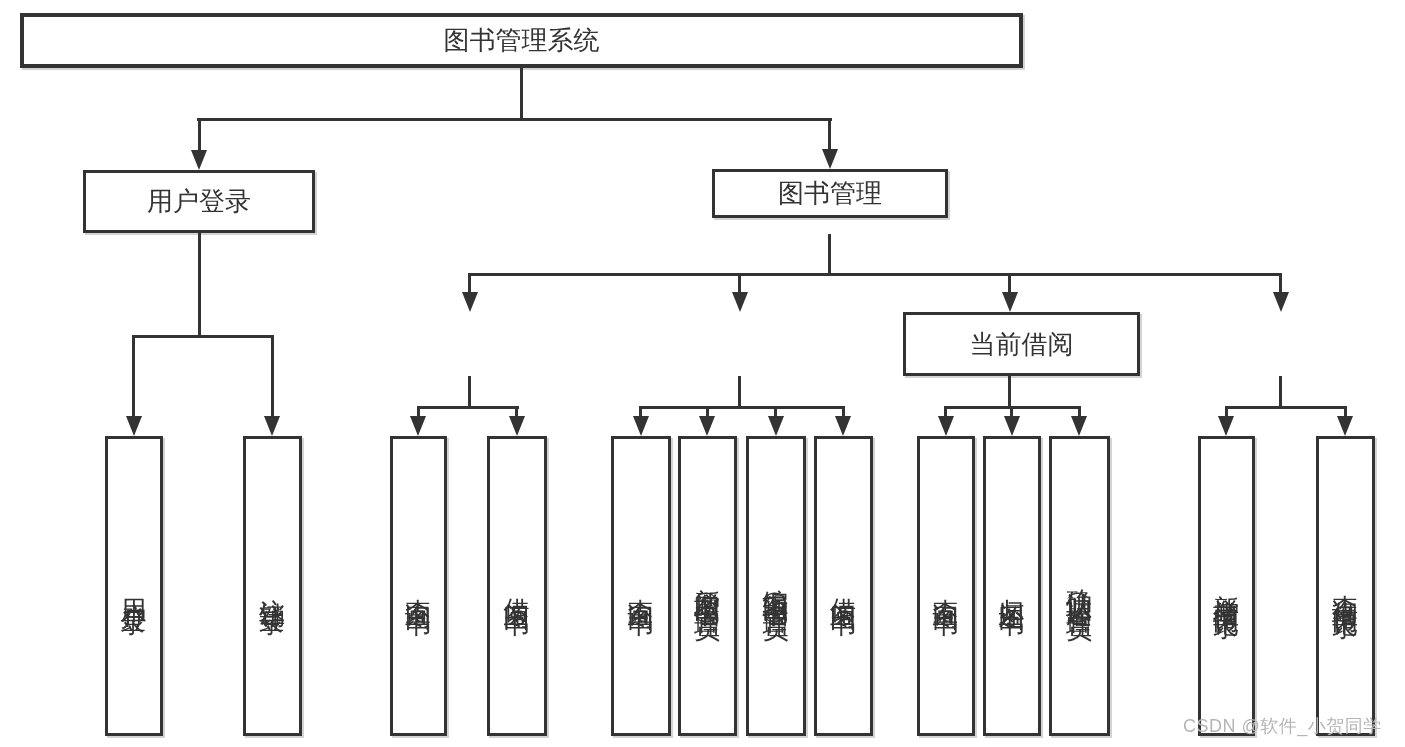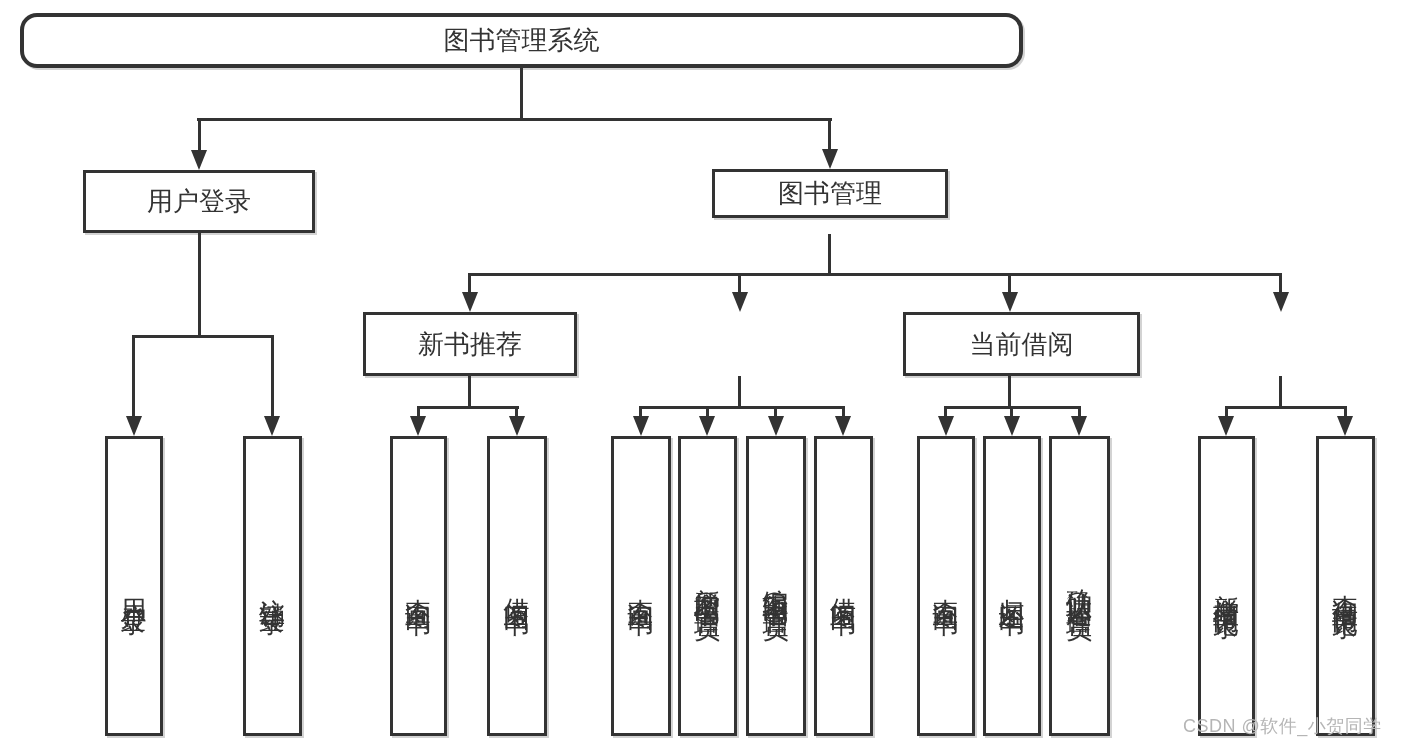--- a/index.html
+++ b/index.html
@@ -1,21 +1,21 @@
 <!DOCTYPE html>
 <html lang="zh"><head>
 <meta charset="utf-8">
 <style>
   html,body{margin:0;padding:0;background:#ffffff;}
   .stage{position:relative;width:1405px;height:747px;background:#ffffff;overflow:hidden;
          font-family:"Liberation Sans","DejaVu Sans",sans-serif;color:#333333;}
   .box{position:absolute;box-sizing:border-box;border:3px solid #333333;background:#ffffff;
        display:flex;align-items:center;justify-content:center;
        box-shadow:2px 2px 0 rgba(130,130,130,.35);}
-  .box.root{border-width:4px;border-radius:17px;}
+  .box.root{border-width:4px;}
   .hlbl{font-size:26px;white-space:nowrap;color:#333333;}
   .vlbl{writing-mode:vertical-rl;text-orientation:mixed;font-size:26px;letter-spacing:4px;
         color:#333333;line-height:1;}
   .leaf{top:436px;height:300px;}
   .vl{position:absolute;width:3px;background:#333333;}
   .hl{position:absolute;height:3px;background:#333333;}
   .ah{position:absolute;width:0;height:0;border-left:8px solid transparent;
       border-right:8px solid transparent;border-top:20px solid #333333;}
   .watermark{position:absolute;left:1183px;top:714px;font-size:18px;letter-spacing:.5px;
              color:#b5b5b5;white-space:nowrap;z-index:5;}
@@ -29,23 +29,20 @@
     <span class="hlbl">图书管理系统</span>
   </div>
 
   <div class="box" style="left:83px;top:170px;width:232px;height:63px;">
     <span class="hlbl">用户登录</span>
   </div>
   <div class="box" style="left:712px;top:169px;width:236px;height:49px;">
     <span class="hlbl">图书管理</span>
   </div>
 
-  <div class="box" style="left:363px;top:312px;width:214px;height:64px;">
-    <span class="hlbl">新书推荐</span>
-  </div>
   <div class="box" style="left:903px;top:312px;width:237px;height:64px;">
     <span class="hlbl">当前借阅</span>
   </div>
 
   <div class="box leaf" style="left:105px;width:58px;">
     <span class="vlbl">用户登录</span>
   </div>
   <div class="box leaf" style="left:243px;width:59px;">
     <span class="vlbl">注销登录</span>
   </div>

